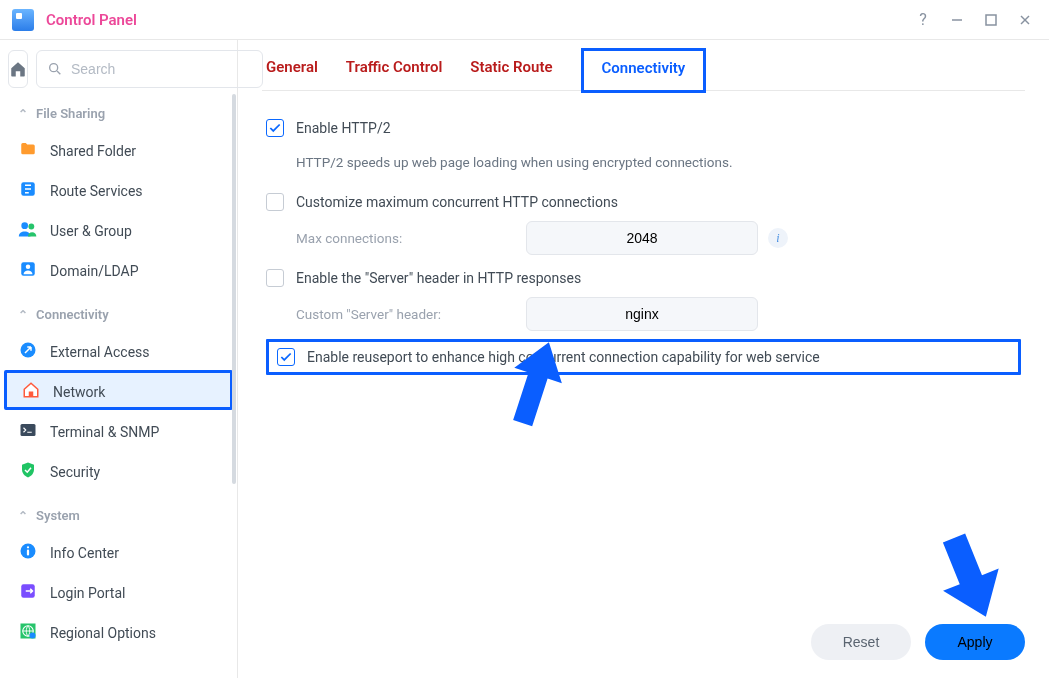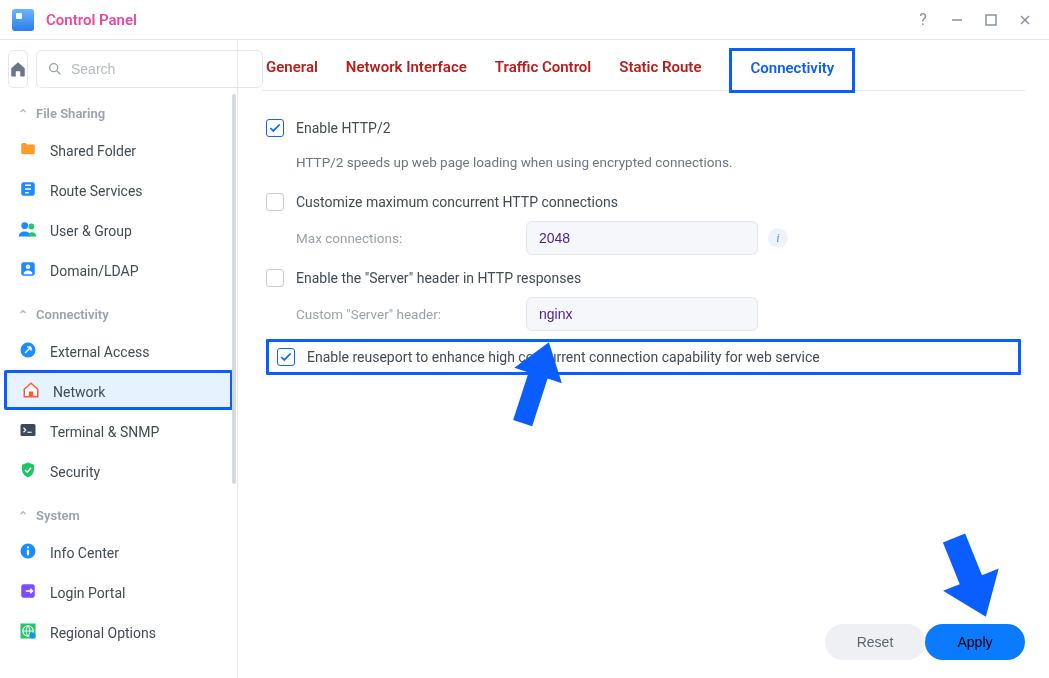--- a/index.html
+++ b/index.html
@@ -167,21 +167,21 @@
     .field-label { width: 230px; color: #9aa2ae; font-size: 13.5px; }
     .text-input {
       width: 232px; height: 34px;
       border: 1px solid #e3e6eb;
       border-radius: 6px;
       padding: 0 12px;
       font-size: 14px;
       color: #6b7683;
       background: #f5f7fa;
     }
-    .text-input:disabled { color: #4c1d95; }
+    .text-input:disabled { color: #000000; text-align: center; }
     .info-pill {
       width: 20px; height: 20px;
       background: #eef3fa;
       border-radius: 10px;
       margin-left: 10px;
       display: flex;
       align-items: center; justify-content: center;
       color: #4a90e2;
       font-style: italic;
       font-family: Georgia, serif;
@@ -202,20 +202,21 @@
     .arrow2 {
       position: absolute;
       right: 40px;
       bottom: 58px;
       color: #0a5eff;
     }
     .footer {
       margin-top: auto;
       display: flex;
       justify-content: flex-end;
+      gap: 14px;
       padding-top: 18px;
     }
     .btn {
       min-width: 100px;
       height: 36px;
       border-radius: 18px;
       border: none;
       font-size: 14px;
       font-weight: 500;
       cursor: pointer;
@@ -385,21 +386,20 @@
         </span>
       <span>Regional Options</span>
     </div>
 
     <div class="sidebar-scroll"></div>
   </div>
 
   <div class="content">
     <div class="tabs">
       <div class="tab">General</div>
-      <div class="tab">Network Interface</div>
       <div class="tab">Traffic Control</div>
       <div class="tab">Static Route</div>
       <div class="tab active">Connectivity</div>
     </div>
 
     <div class="form">
       <div class="row">
         <div class="checkbox checked">
           <svg width="14" height="14" viewBox="0 0 24 24">
               <path d="M4 12l5 5L20 6" stroke="#0a68ff" stroke-width="3" fill="none"></path>

